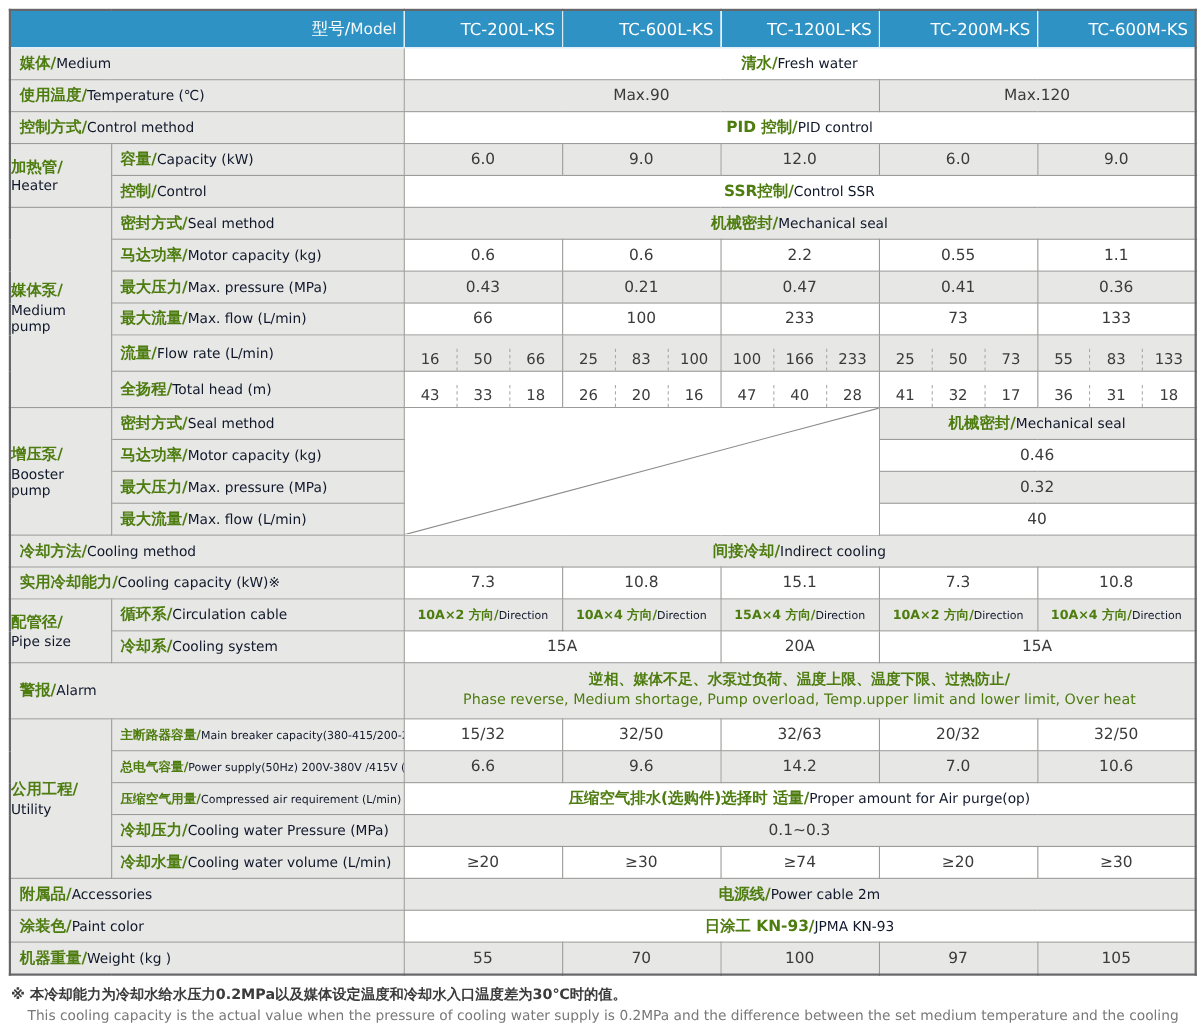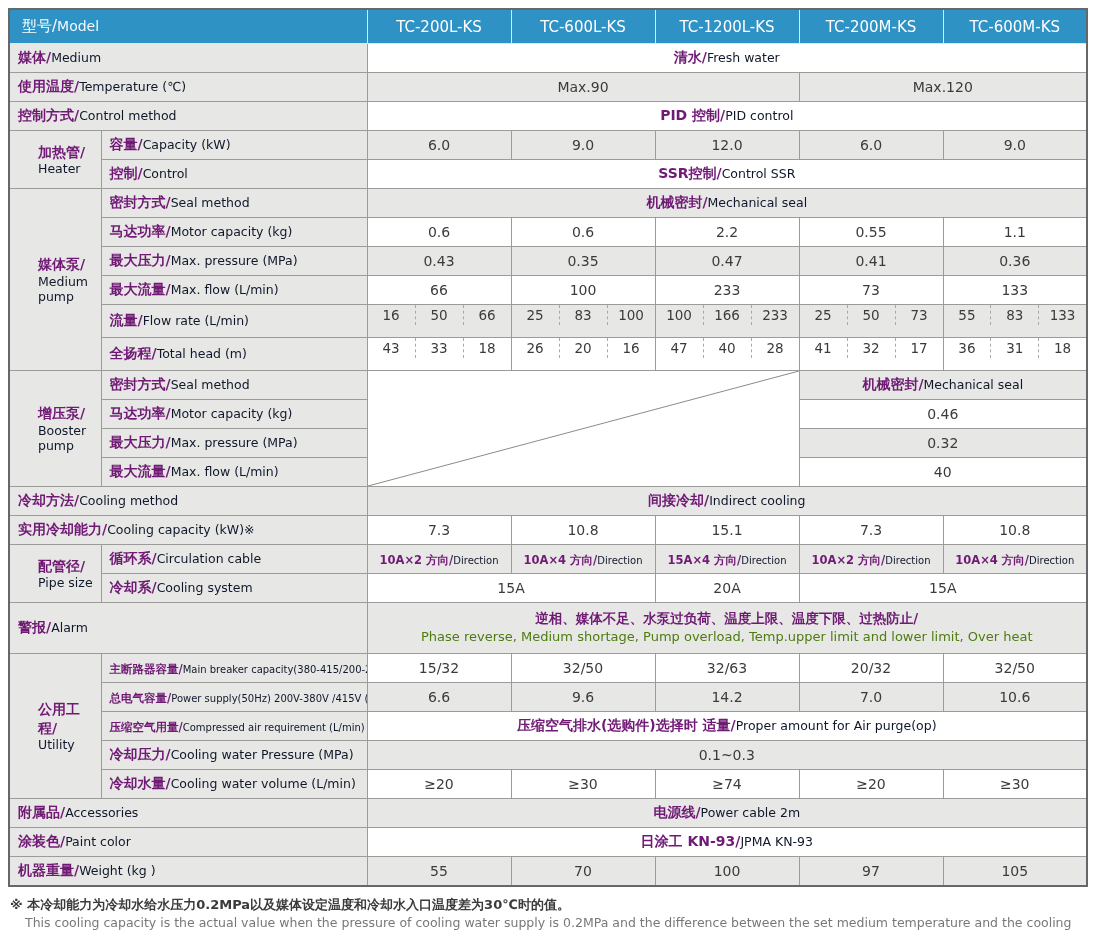--- a/index.html
+++ b/index.html
@@ -1,46 +1,46 @@
 <!DOCTYPE html>
 <html><head>
 <meta charset="utf-8">
 <style>
   html,body{margin:0;padding:0;background:#ffffff;}
   body{width:1094px;height:934px;font-family:"DejaVu Sans","Liberation Sans",sans-serif;color:#3b3b3b;}
   .wrap{padding:8px 8px 0 8px;}
   table{border-collapse:collapse;table-layout:fixed;width:1078px;border:2px solid #66676a;}
   td{border:1px solid #9b9b99;height:28px;padding:0 6px;text-align:center;vertical-align:middle;
      font-size:14px;color:#3b3b3b;overflow:hidden;white-space:nowrap;}
-  tr.head-row td{height:33px;}
+  tr.head-row td{height:33px;text-align:right;}
   tr.tall td{height:50px;}
   
   .hl,.h{background:#2e92c5;color:#ffffff;border:1px solid #d6e9f4;font-size:15px;}
   .hl{text-align:left;padding-left:12px;}
   .hl .cn{font-weight:normal;color:#ffffff;}
   .hl .en{color:#f2f9fd;font-size:14px;}
   .h .v{color:#ffffff;font-size:15px;}
   
   .glabel,.label{background:#e7e7e5;text-align:left;}
-  .glabel{padding-left:28px;white-space:normal;}
+  .glabel{padding-left:0;white-space:normal;}
   .label{padding-left:8px;}
-  .cn{font-weight:bold;color:#701a75;}
+  .cn{font-weight:bold;color:#4d7c0f;}
   .en{color:#0f172a;font-size:12.5px;font-weight:normal;}
   .glabel .cn{display:block;line-height:1.35;font-size:14px;}
   .glabel .en{display:block;line-height:1.2;font-size:12.5px;white-space:normal;}
   
   .w{background:#ffffff;}
   .g{background:#e7e7e5;}
   .v{font-size:14px;color:#3b3b3b;}
   
   .sm .cn{font-size:11.5px;}
   .sm .en{font-size:10px;}
   
   td.sub{padding:0;}
-  .subrow{display:flex;height:32px;align-items:flex-start;}
+  .subrow{display:flex;height:32px;align-items:flex-end;}
   .subrow span{flex:1;text-align:center;border-left:1px dashed #a9a9a7;font-size:13.5px;height:20px;line-height:20px;}
   .subrow span:first-child{border-left:none;}
   
   td.diag{position:relative;background:#ffffff;padding:0;}
   td.diag svg{position:absolute;top:0;left:0;width:100%;height:100%;display:block;}
   td.diag line{stroke:#8b8b89;stroke-width:1;}
   
   td.alarm{white-space:normal;line-height:1.45;}
   td.alarm .cn{display:block;font-size:13.5px;}
   td.alarm .en{display:block;font-size:13px;color:#4d7c0f;}
@@ -113,21 +113,21 @@
           <td class="label"><span class="cn">马达功率/</span><span class="en">Motor capacity (kg)</span></td>
           <td class="data w"><span class="v">0.6</span></td>
           <td class="data w"><span class="v">0.6</span></td>
           <td class="data w"><span class="v">2.2</span></td>
           <td class="data w"><span class="v">0.55</span></td>
           <td class="data w"><span class="v">1.1</span></td>
         </tr>
         <tr>
           <td class="label"><span class="cn">最大压力/</span><span class="en">Max. pressure (MPa)</span></td>
           <td class="data g"><span class="v">0.43</span></td>
-          <td class="data g"><span class="v">0.35</span></td>
+          <td class="data g"><span class="v">0.21</span></td>
           <td class="data g"><span class="v">0.47</span></td>
           <td class="data g"><span class="v">0.41</span></td>
           <td class="data g"><span class="v">0.36</span></td>
         </tr>
         <tr>
           <td class="label"><span class="cn">最大流量/</span><span class="en">Max. flow (L/min)</span></td>
           <td class="data w"><span class="v">66</span></td>
           <td class="data w"><span class="v">100</span></td>
           <td class="data w"><span class="v">233</span></td>
           <td class="data w"><span class="v">73</span></td>

